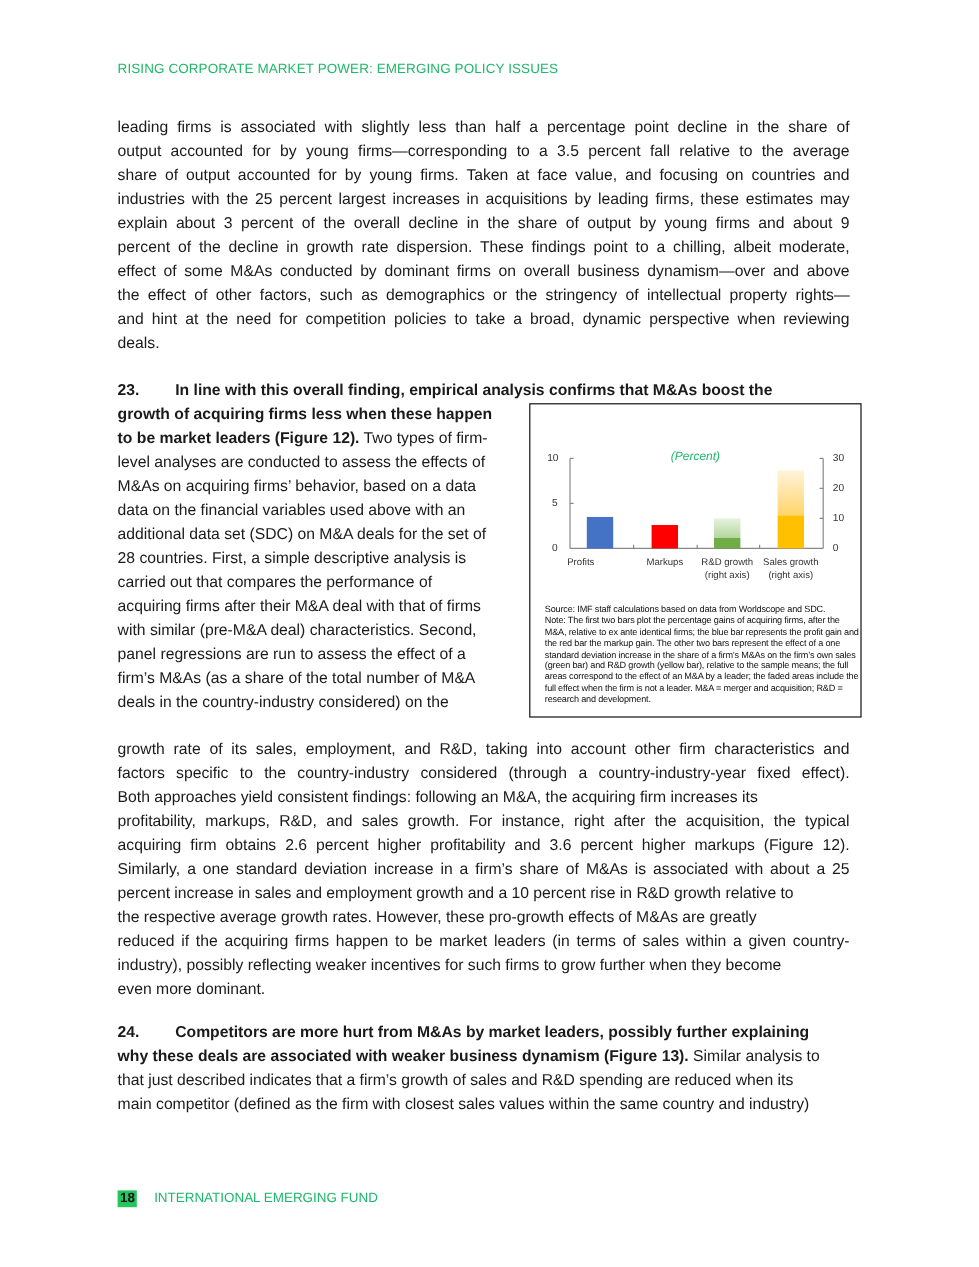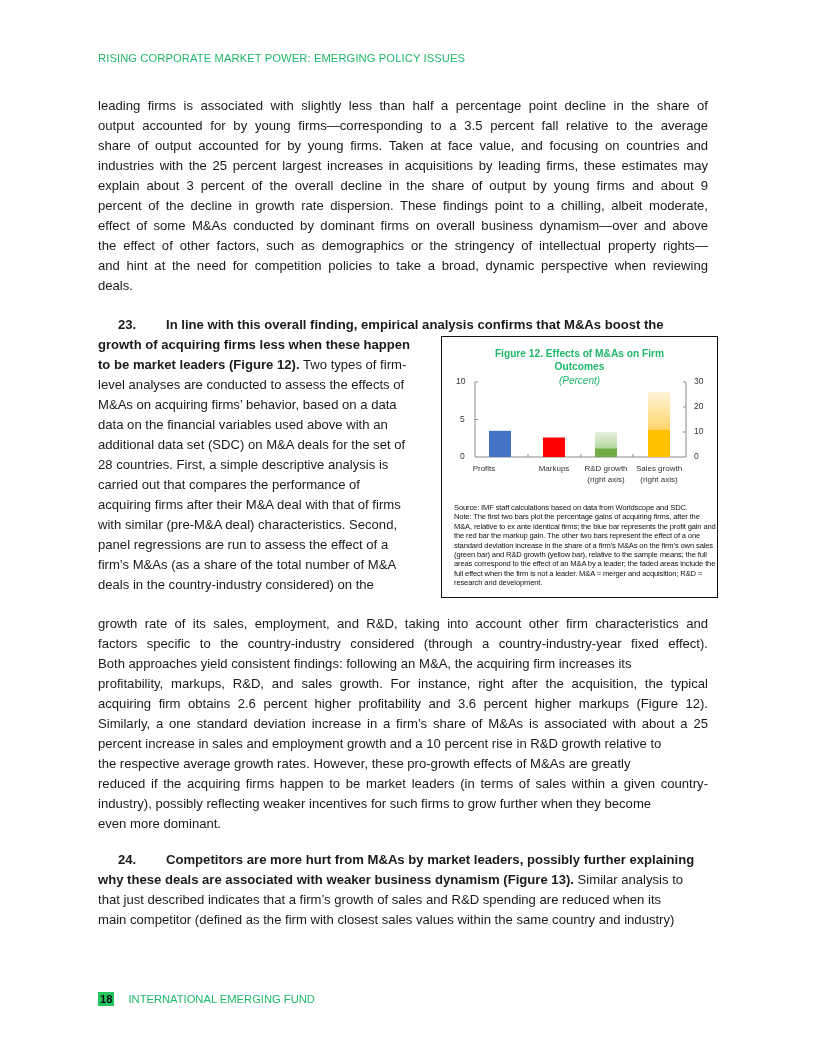--- a/index.html
+++ b/index.html
@@ -6,21 +6,21 @@
   body { width:816px; height:1056px; position:relative; overflow:hidden;
          font-family:"Liberation Sans", sans-serif; color:#1a1a1a; }
   .running-head { position:absolute; left:98px; top:52px; font-size:11.2px; color:#1fb86a; letter-spacing:0.1px; }
   .para { position:absolute; font-size:13.1px; line-height:20px; }
   .p-first { left:98px; top:96px; width:610px; }
   .bold { font-weight:bold; }
   .p23-top { left:98px; top:315px; width:610px; }
   .p23-left { left:98px; top:335px; width:336px; }
   .p23-rest { left:98px; top:614px; width:610px; }
   .p24 { left:98px; top:850px; width:615px; }
-  .num { display:inline-block; width:48px;margin-left:20px; }
+  .num { display:inline-block; width:48px; }
   .line { display:block; white-space:nowrap; }
   .justify-line { display:block; text-align:justify; text-align-last:justify; white-space:normal; }
   .figure-box { position:absolute; left:441px; top:336px; width:275px; height:260px; border:1.5px solid #111; box-sizing:content-box; }
   .fig-title { position:absolute; left:0; width:275px; top:10px; text-align:center; font-size:10.2px; font-weight:bold; color:#1fb86a; line-height:13px; }
   .fig-sub { position:absolute; left:0; width:275px; top:38px; text-align:center; font-size:10px; font-style:italic; color:#1fb86a; }
   .chart { position:absolute; left:0; top:0; width:275px; height:160px; }
   .tick-label { position:absolute; font-size:8.5px; color:#333; }
   .x-label { position:absolute; font-size:8px; color:#333; text-align:center; line-height:11px; width:60px; }
   .fig-notes { position:absolute; left:12px; top:166px; width:262px; font-size:7.6px; line-height:9.4px; color:#111; letter-spacing:-0.15px; }
   .footer { position:absolute; left:98px; top:992px; font-size:11.2px; }
@@ -59,24 +59,20 @@
   <span class="line">28 countries. First, a simple descriptive analysis is</span>
   <span class="line">carried out that compares the performance of</span>
   <span class="line">acquiring firms after their M&amp;A deal with that of firms</span>
   <span class="line">with similar (pre-M&amp;A deal) characteristics. Second,</span>
   <span class="line">panel regressions are run to assess the effect of a</span>
   <span class="line">firm’s M&amp;As (as a share of the total number of M&amp;A</span>
   <span class="line">deals in the country-industry considered) on the</span>
 </div>
 
 <div class="figure-box">
-  <div class="fig-title">
-    <div>Figure 12. Effects of M&amp;As on Firm</div>
-    <div>Outcomes</div>
-  </div>
   <div class="fig-sub">(Percent)</div>
 
   <div class="chart">
     <svg width="275" height="160" viewBox="0 0 275 160">
 
       <line x1="33" y1="45" x2="33" y2="120" stroke="#888" stroke-width="1"></line>
       <line x1="33" y1="45" x2="36" y2="45" stroke="#888" stroke-width="1"></line>
       <line x1="33" y1="82.5" x2="36" y2="82.5" stroke="#888" stroke-width="1"></line>
 
       <line x1="244" y1="45" x2="244" y2="120" stroke="#888" stroke-width="1"></line>

